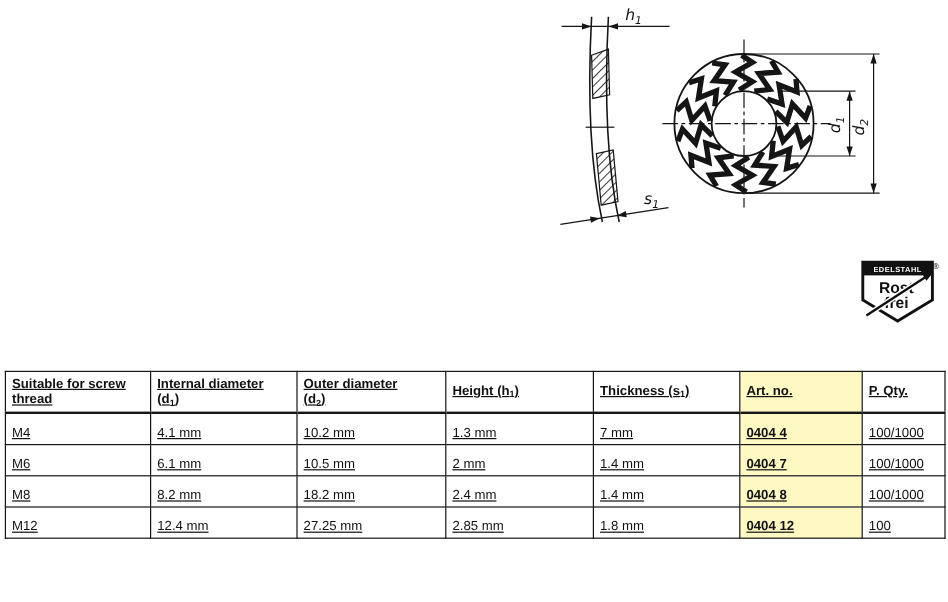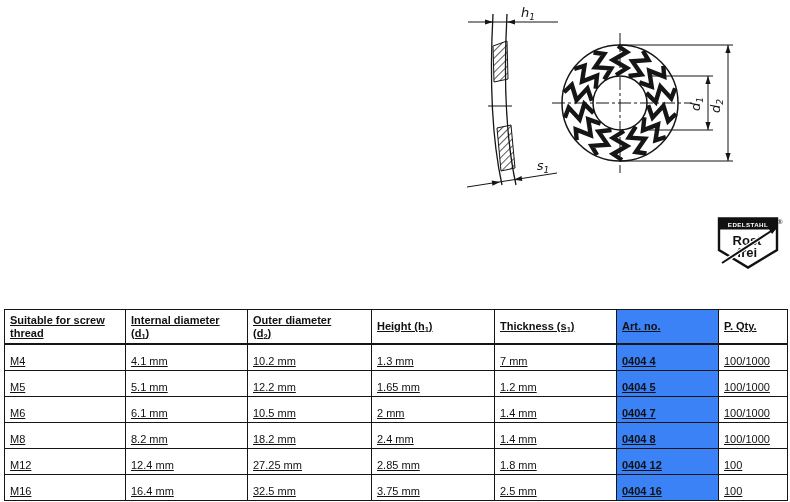--- a/index.html
+++ b/index.html
@@ -39,21 +39,21 @@
     line-height: 13px;
     border-bottom: 2.6px solid #151515;
     background: #ffffff;
   }
   table.spec tbody td {
     height: 17px;
     line-height: 17px;
     padding-top: 8px; padding-bottom: 0;
   }
   table.spec thead th.art-col, table.spec tbody td.art-col {
-    background: #3b82f6;
+    background: #fef9c3;
   }
   table.spec tbody td.art-col { font-weight: bold; }
   table.spec sub {
     font-size: 7.5px;
     vertical-align: -2px;
     line-height: 0;
   }
 </style>
 </head>
 <body>
@@ -165,29 +165,20 @@
     <tr>
       <td>M4</td>
       <td>4.1 mm</td>
       <td>10.2 mm</td>
       <td>1.3 mm</td>
       <td>7 mm</td>
       <td class="art-col">0404 4</td>
       <td>100/1000</td>
     </tr>
     <tr>
-      <td>M5</td>
-      <td>5.1 mm</td>
-      <td>12.2 mm</td>
-      <td>1.65 mm</td>
-      <td>1.2 mm</td>
-      <td class="art-col">0404 5</td>
-      <td>100/1000</td>
-    </tr>
-    <tr>
       <td>M6</td>
       <td>6.1 mm</td>
       <td>10.5 mm</td>
       <td>2 mm</td>
       <td>1.4 mm</td>
       <td class="art-col">0404 7</td>
       <td>100/1000</td>
     </tr>
     <tr>
       <td>M8</td>
@@ -200,23 +191,14 @@
     </tr>
     <tr>
       <td>M12</td>
       <td>12.4 mm</td>
       <td>27.25 mm</td>
       <td>2.85 mm</td>
       <td>1.8 mm</td>
       <td class="art-col">0404 12</td>
       <td>100</td>
     </tr>
-    <tr>
-      <td>M16</td>
-      <td>16.4 mm</td>
-      <td>32.5 mm</td>
-      <td>3.75 mm</td>
-      <td>2.5 mm</td>
-      <td class="art-col">0404 16</td>
-      <td>100</td>
-    </tr>
   </tbody>
 </table>
 
 </body></html>

